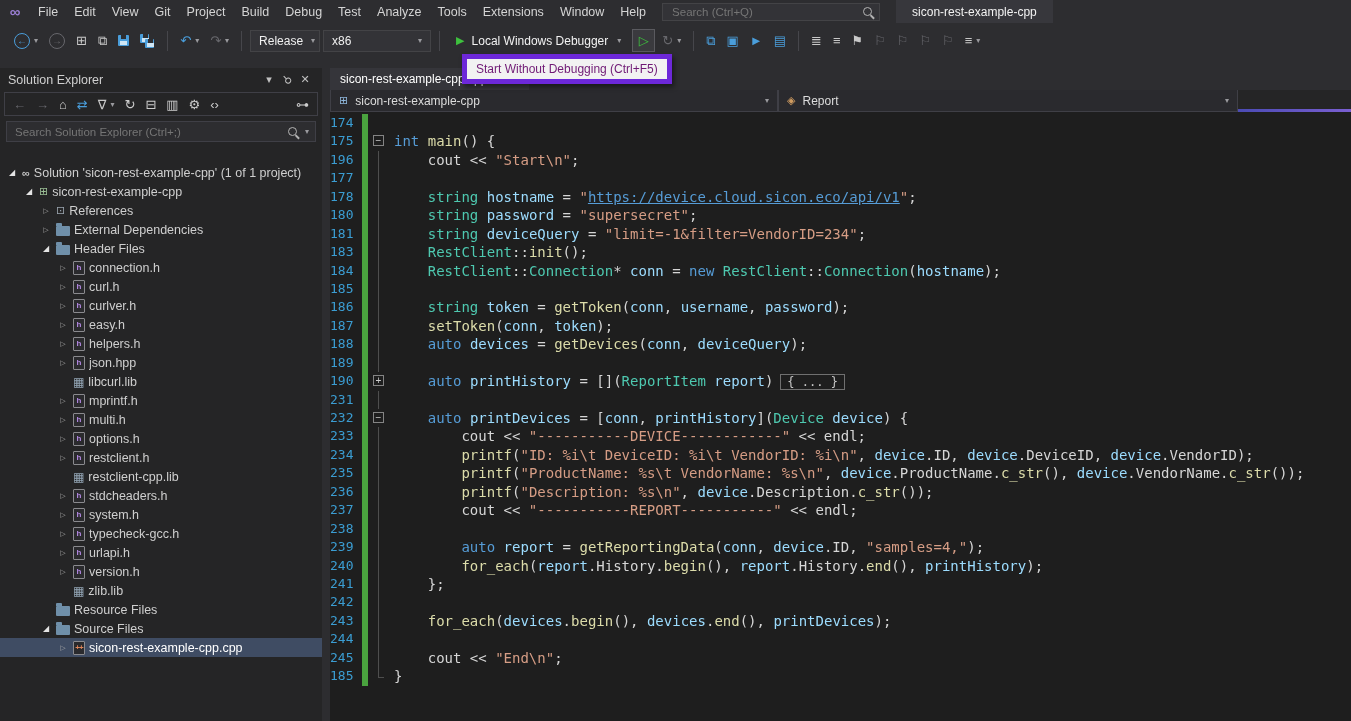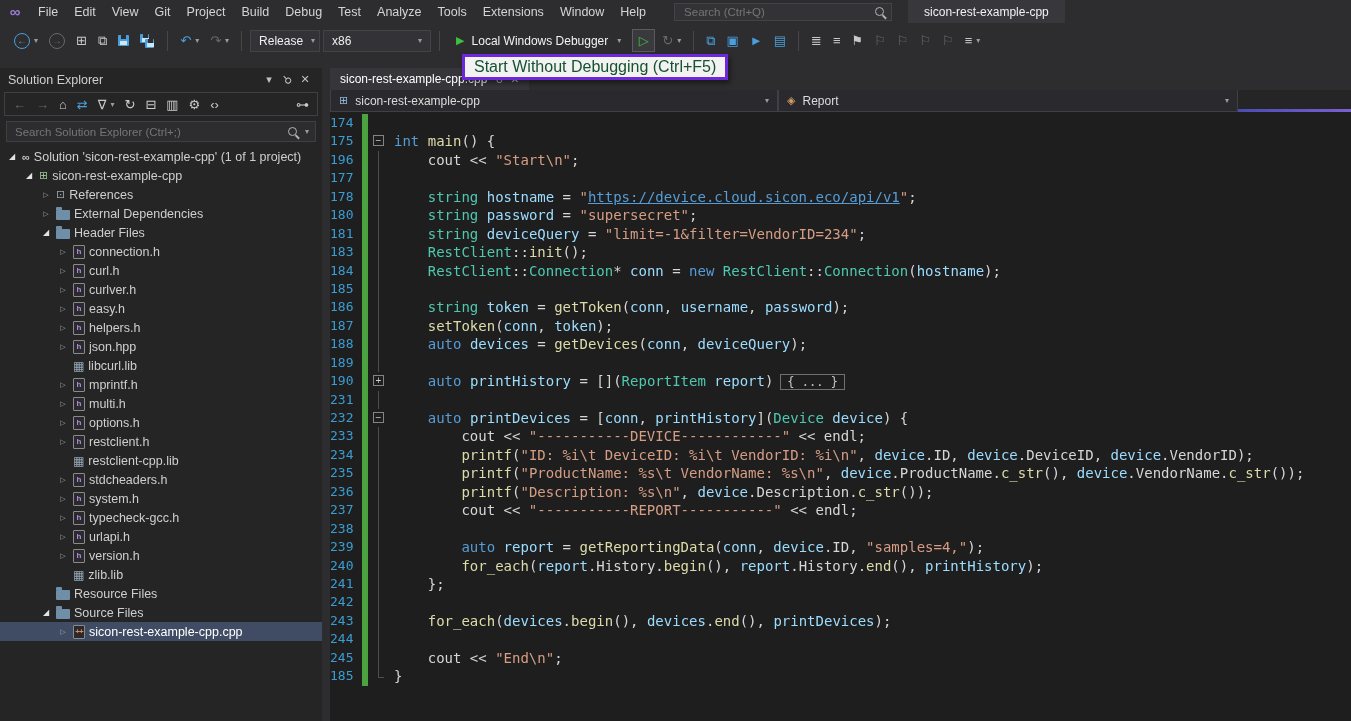--- a/index.html
+++ b/index.html
@@ -11,21 +11,21 @@
   html,body{margin:0;padding:0}
   body{width:1351px;height:721px;overflow:hidden;background:#1e1e1e;
        font-family:"Liberation Sans","DejaVu Sans",sans-serif;color:#ccc;position:relative}
 
   
   .titlebar{height:23px;background:#2d2d30;display:flex;align-items:stretch;font-size:12.5px}
   .vs-logo{width:30px;display:flex;align-items:center;justify-content:center;
            color:#9b7fd4;font-weight:bold;font-size:15px}
   .menu{display:flex;align-items:stretch}
   .menu-item{display:flex;align-items:center;padding:0 8px;color:#d4d4d4;cursor:default}
-  .qsearch{margin-left:20px;align-self:center;width:218px;height:18px;background:#333337;
+  .qsearch{margin-left:8px;align-self:center;width:218px;height:18px;background:#333337;
            border:1px solid #434346;display:flex;align-items:center;padding:0 7px;gap:6px}
   .qsearch input{flex:1;background:transparent;border:none;outline:none;color:#b8b8b8;
                  font-size:11.5px;font-family:inherit}
   .win-title{margin-left:16px;background:#37373c;display:flex;align-items:center;
              padding:0 16px;color:#f2f2f2;font-size:12px}
 
   
   .lens{width:9px;height:9px;border:1.5px solid #b4b4b4;border-radius:50%;position:relative;flex:none}
   .lens::after{content:"";position:absolute;width:5px;height:1.5px;background:#b4b4b4;
                transform:rotate(45deg);right:-4px;bottom:-2px}
@@ -60,21 +60,21 @@
   
   .main{display:flex;height:663px;background:#2d2d30;padding-top:10px}
   .panel{width:322px;background:#252526;display:flex;flex-direction:column;font-size:12.5px;min-width:0}
   .panel-header{height:23px;display:flex;align-items:center;padding:0 8px;color:#cfcfcf}
   .panel-header .title{flex:1}
   .phicon{width:18px;text-align:center;color:#c0c0c0;font-size:11px}
   .rot{display:inline-block;transform:rotate(135deg)}
   .ptools{height:24px;display:flex;align-items:center;padding:0 8px;gap:10px;margin:1px 4px;
           border:1px solid #3f3f46;font-size:12px}
   .ptools .last{margin-left:auto}
-  .psearch{margin:4px 6px 2px;height:21px;background:#2d2d30;border:1px solid #3f3f46;display:flex;
+  .psearch{margin:4px 6px 18px;height:21px;background:#2d2d30;border:1px solid #3f3f46;display:flex;
            align-items:center;padding:0 6px;gap:6px}
   .psearch input{flex:1;background:transparent;border:none;outline:none;color:#9a9a9a;
                  font-size:11.5px;font-family:inherit}
   .tree{flex:1;overflow:hidden;margin-top:3px}
   .trow{height:19px;display:flex;align-items:center;gap:4px;color:#cfcfcf;white-space:nowrap}
   .trow.sel{background:var(--selection);color:#fff}
   .chev{width:12px;flex:none;text-align:center;font-size:7px;color:#a8a8a8}
   .chev.expanded{color:#e4e4e4;font-size:8px}
   .fico{flex:none}
   .folder{width:14px;height:10px;background:#6f8fa9;border-radius:1px;position:relative;margin-top:2px}
@@ -116,22 +116,22 @@
         font-size:10px;line-height:9px;text-align:center;background:#1e1e1e}
   .fline::before{content:"";position:absolute;left:7px;top:0;bottom:0;border-left:1px solid #4e4e4e}
   .fend::before{content:"";position:absolute;left:7px;top:0;height:10px;border-left:1px solid #4e4e4e}
   .fend::after{content:"";position:absolute;left:7px;top:10px;width:6px;border-top:1px solid #4e4e4e}
   .ct{white-space:pre;font:14px/18.45px "DejaVu Sans Mono","Liberation Mono",monospace;color:var(--plain);padding-left:6px}
   .tk-k{color:var(--keyword)} .tk-ty{color:var(--type)} .tk-fn{color:var(--function)}
   .tk-s{color:var(--string)} .tk-v{color:var(--variable)} .tk-p{color:var(--plain)}
   .tk-u{color:var(--keyword);text-decoration:underline}
   .tk-fold{border:1px solid #707070;color:#c8c8c8;padding:0 6px;margin-left:7px;font-size:12px}
 
-  .tooltip{position:absolute;left:462px;top:54px;background:var(--tooltip-bg);color:#14532d;
-           border:3px solid #6d28d9;padding:2px 9px;font-size:16px;line-height:16px;
+  .tooltip{position:absolute;left:462px;top:54px;background:var(--tooltip-bg);color:#701a75;
+           border:5px solid #6d28d9;padding:2px 9px;font-size:12px;line-height:16px;
            box-shadow:2px 3px 5px rgba(0,0,0,.45);z-index:50;white-space:nowrap}
 </style>
 </head>
 <body>
 
 <div class="app">
 
   <div class="titlebar">
     <span class="vs-logo">∞</span>
     <div class="menu" id="menu-items">

